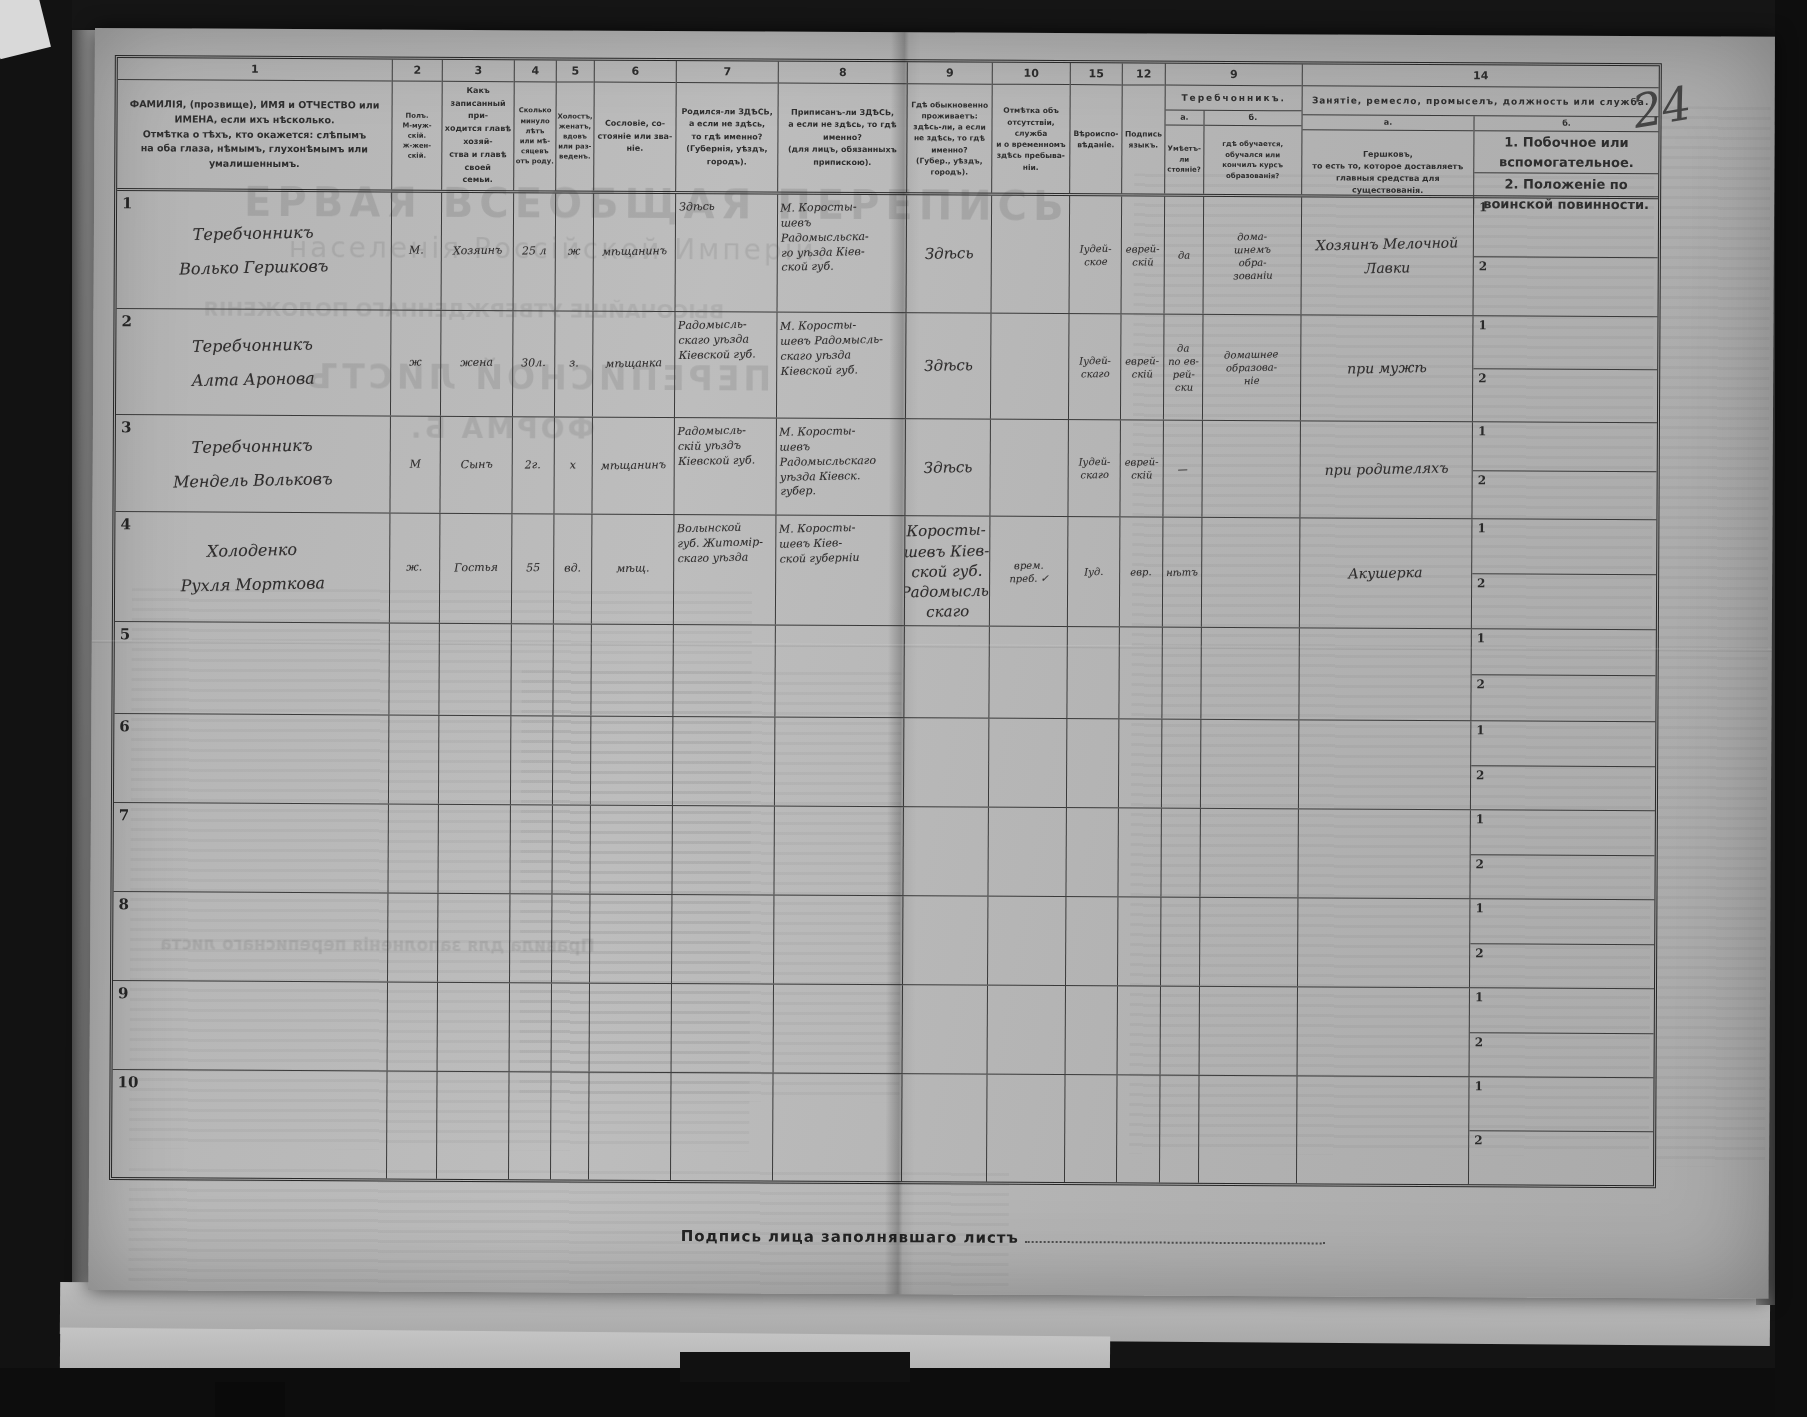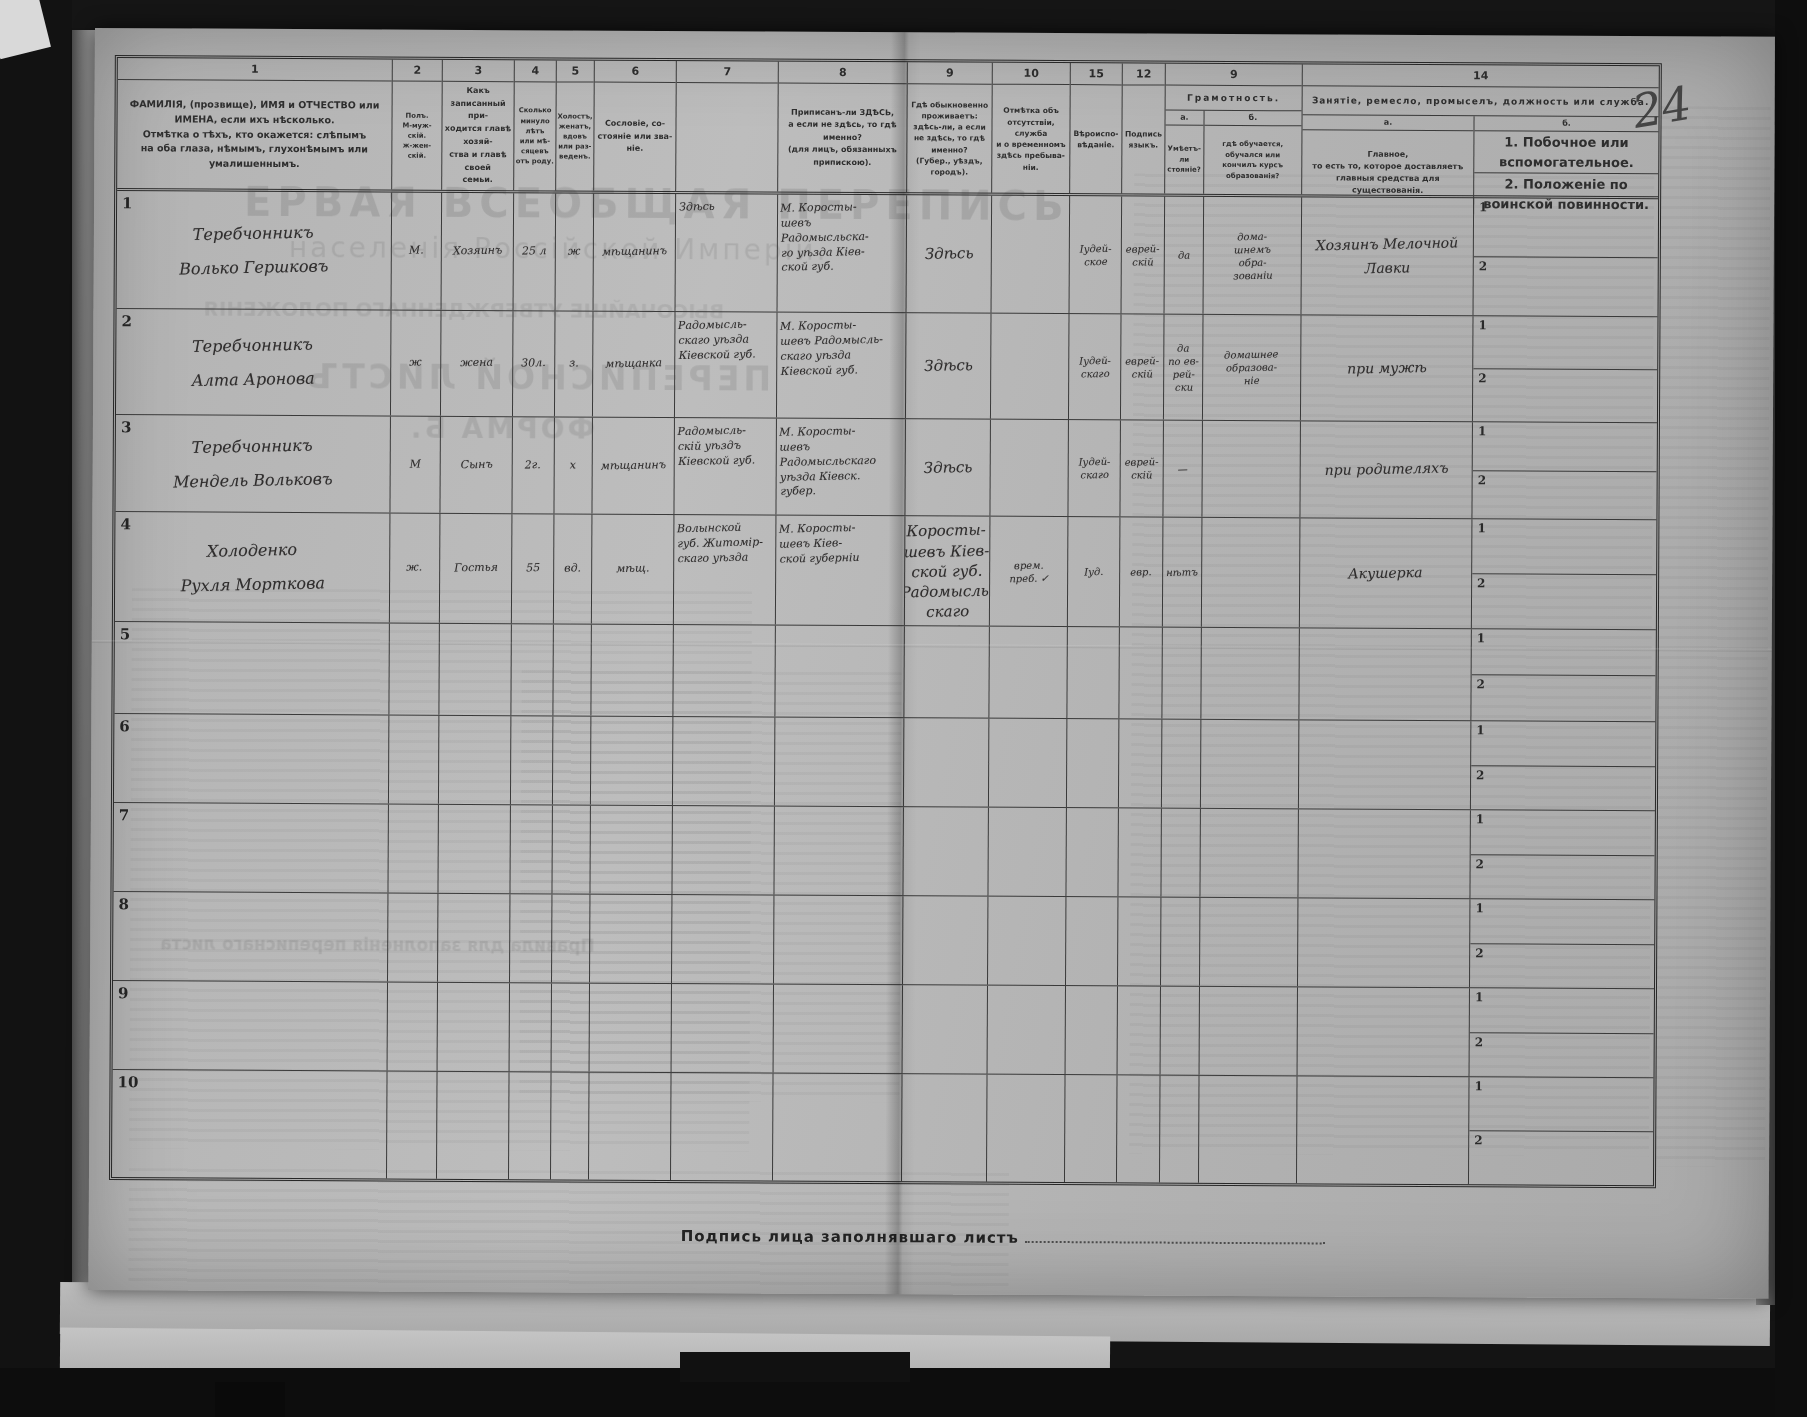--- a/index.html
+++ b/index.html
@@ -174,20 +174,24 @@
 веденъ.</div>
         </div>
         <div class="th w6 f6">
           <div class="num">6</div>
           <div class="label">Сословіе, со-
 стояніе или зва-
 ніе.</div>
         </div>
         <div class="th w7 f7">
           <div class="num">7</div>
+          <div class="label">Родился-ли ЗДѢСЬ,
+а если не здѣсь,
+то гдѣ именно?
+(Губернія, уѣздъ, городъ).</div>
         </div>
         <div class="th w8 f8">
           <div class="num">8</div>
           <div class="label">Приписанъ-ли ЗДѢСЬ,
 а если не здѣсь, то гдѣ
 именно?
 (для лицъ, обязанныхъ
 припискою).</div>
         </div>
         <div class="th w9 f9">
@@ -212,21 +216,21 @@
           <div class="label">Вѣроиспо-
 вѣданіе.</div>
         </div>
         <div class="th w12 f12">
           <div class="num">12</div>
           <div class="label">Подпись
 языкъ.</div>
         </div>
         <div class="th w13">
           <div class="num">9</div>
-          <div class="grp-title t13-title">Грамотность.</div>
+          <div class="grp-title t13-title">Теребчонникъ.</div>
           <div class="grp-body">
             <div class="grp-col w13a">
               <div class="subnum">а.</div>
               <div class="sublabel">Умѣетъ-
 ли
 стояніе?</div>
             </div>
             <div class="grp-col w13b">
               <div class="subnum">б.</div>
               <div class="sublabel">гдѣ обучается,
@@ -235,21 +239,21 @@
 образованія?</div>
             </div>
           </div>
         </div>
         <div class="th w14">
           <div class="num">14</div>
           <div class="grp-title t14-title">Занятіе, ремесло, промыселъ, должность или служба.</div>
           <div class="grp-body">
             <div class="grp-col w14a">
               <div class="subnum">а.</div>
-              <div class="sublabel" style="font-size:8px;">Главное,
+              <div class="sublabel" style="font-size:8px;">Гершковъ,
 то есть то, которое доставляетъ
 главныя средства для существованія.</div>
             </div>
             <div class="grp-col w14b">
               <div class="subnum">б.</div>
               <div class="s14b">
                 <div class="half1">
                     <div class="sublabel">1. Побочное или вспомогательное.</div>
                   </div>
                 <div class="half2">

